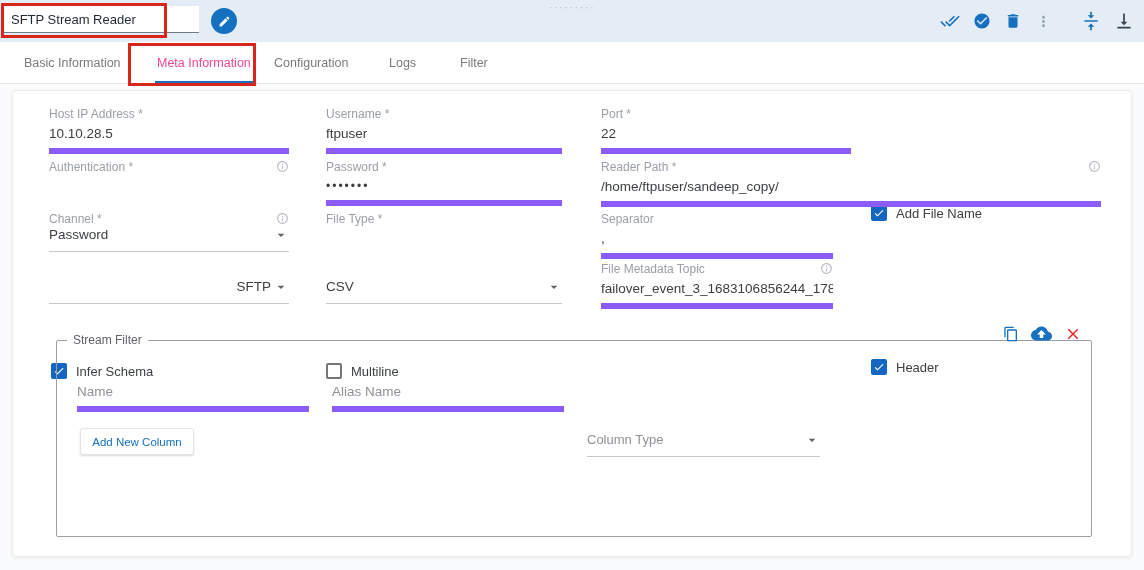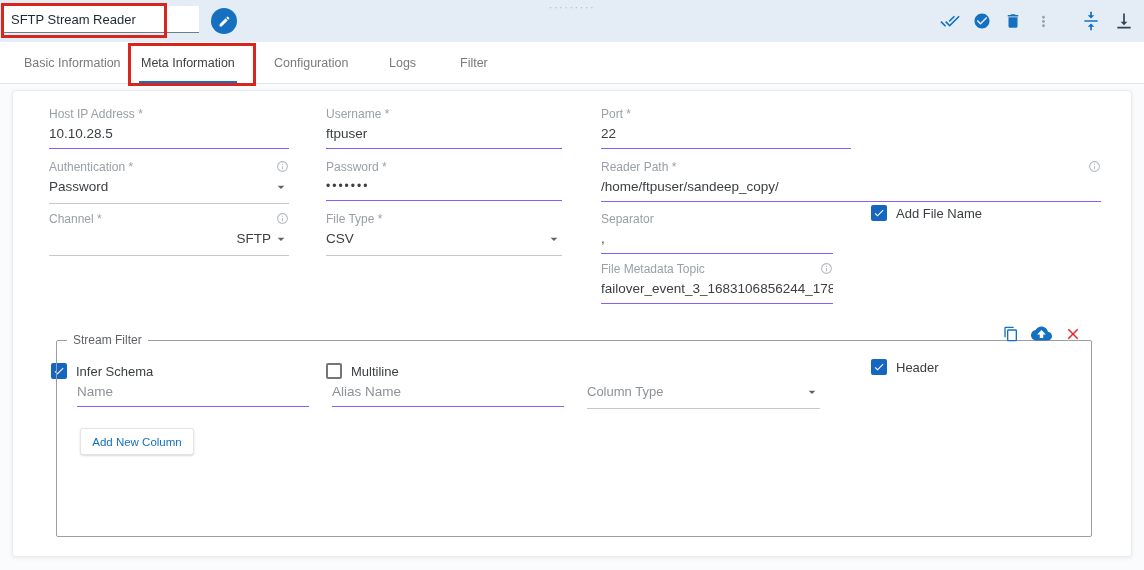--- a/index.html
+++ b/index.html
@@ -16,34 +16,34 @@
   .gap-left{margin-left:16px;}
 
   
   .ann{position:absolute;border:3px solid #d8261d;pointer-events:none;z-index:9;background:transparent;}
   .ann-title{left:1px;top:3px;width:160px;height:29px;}
   .ann-tab{left:128px;top:1px;width:122px;height:37px;}
 
   
   .tabsbar{position:absolute;left:0;top:42px;width:1144px;height:42px;background:#fff;border-bottom:1px solid #e6e6e6;box-sizing:border-box;}
   .tab{position:absolute;top:0;height:41px;display:flex;align-items:center;font-size:12.5px;color:#7a7a7a;cursor:pointer;white-space:nowrap;}
-  .tab.active{color:#404040;}
+  .tab.active{color:#ec4899;margin-left:16px;}
   .tab.active::after{content:"";position:absolute;left:-2px;right:-2px;bottom:-1px;height:3px;background:#1570bf;}
   .t1{left:24px;} .t2{left:141px;} .t3{left:274px;} .t4{left:389px;} .t5{left:460px;}
 
   
   .content{position:absolute;left:0;top:84px;width:1144px;height:486px;background:#fafbfc;}
   .card{position:absolute;left:12px;top:6px;width:1120px;height:467px;background:#fff;border:1px solid #ebebeb;border-radius:4px;box-shadow:0 1px 4px rgba(0,0,0,.07);box-sizing:border-box;}
 
   .field{position:absolute;}
   .flabel{display:flex;align-items:center;justify-content:space-between;font-size:12px;color:#9aa0a6;height:15px;}
-  .finput{display:block;width:100%;border:none;border-bottom:1px solid #8b5cf6;background:transparent;font-family:"Liberation Sans",sans-serif;font-size:13.5px;color:#3c4043;padding:5px 0 7px;outline:none;box-sizing:border-box;}
+  .finput{display:block;width:100%;border:none;border-bottom:6px solid #8b5cf6;background:transparent;font-family:"Liberation Sans",sans-serif;font-size:13.5px;color:#3c4043;padding:5px 0 7px;outline:none;box-sizing:border-box;}
   .finput::placeholder{color:#8d9297;}
   .pwd{letter-spacing:2px;font-size:12px;}
-  .fselect{position:relative;border-bottom:1px solid #c4c9cd;font-size:13.5px;color:#3c4043;padding:5px 18px 7px 0;cursor:pointer;min-height:17px;}
+  .fselect{position:relative;border-bottom:1px solid #c4c9cd;font-size:13.5px;color:#3c4043;padding:5px 18px 7px 0;cursor:pointer;min-height:17px;margin-top:48px;}
   .fselect .caret{position:absolute;right:0;top:5px;color:#5f6368;}
   .ph-text{color:#8d9297;font-size:13px;}
   .info{color:#b9bec3;cursor:pointer;display:flex;}
 
   .f-hostip{left:36px;top:15px;width:240px;}
   .f-username{left:313px;top:15px;width:236px;}
   .f-port{left:588px;top:15px;width:250px;}
   .f-auth{left:36px;top:68px;width:240px;}
   .f-password{left:313px;top:68px;width:236px;}
   .f-readerpath{left:588px;top:68px;width:500px;}

